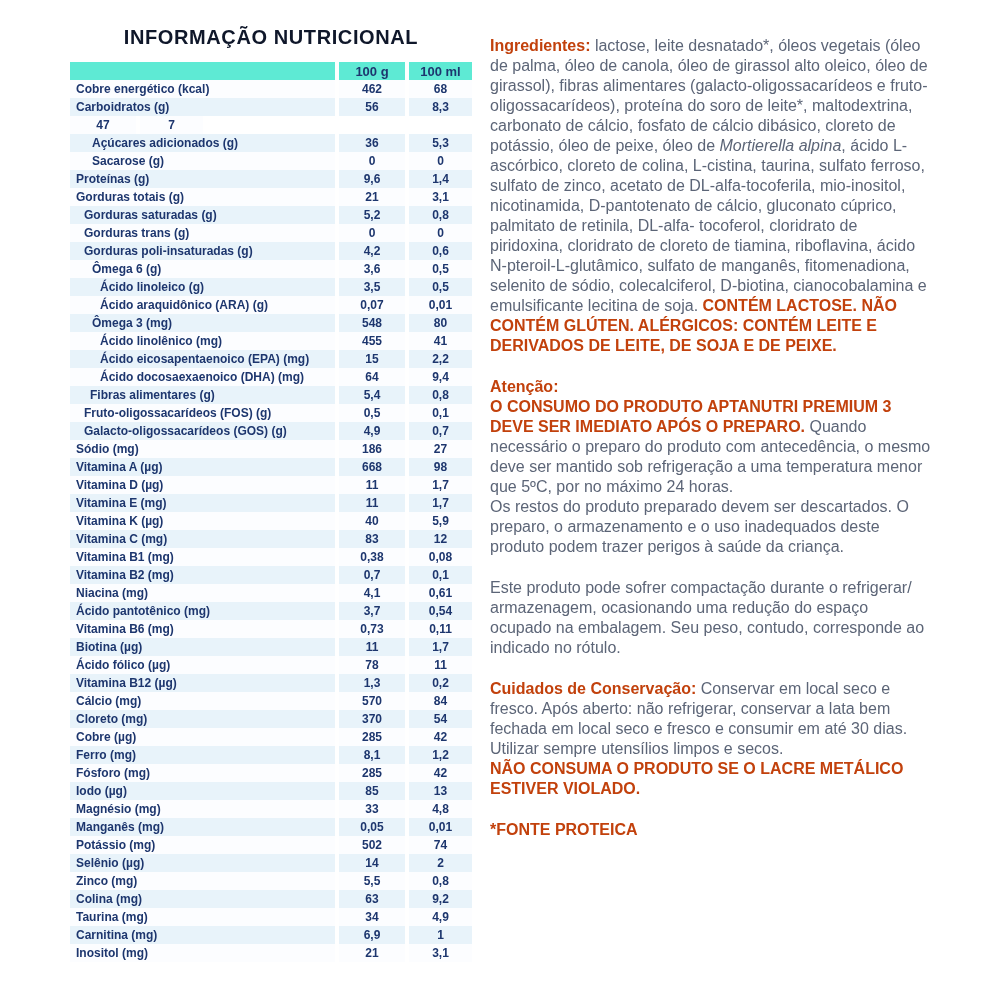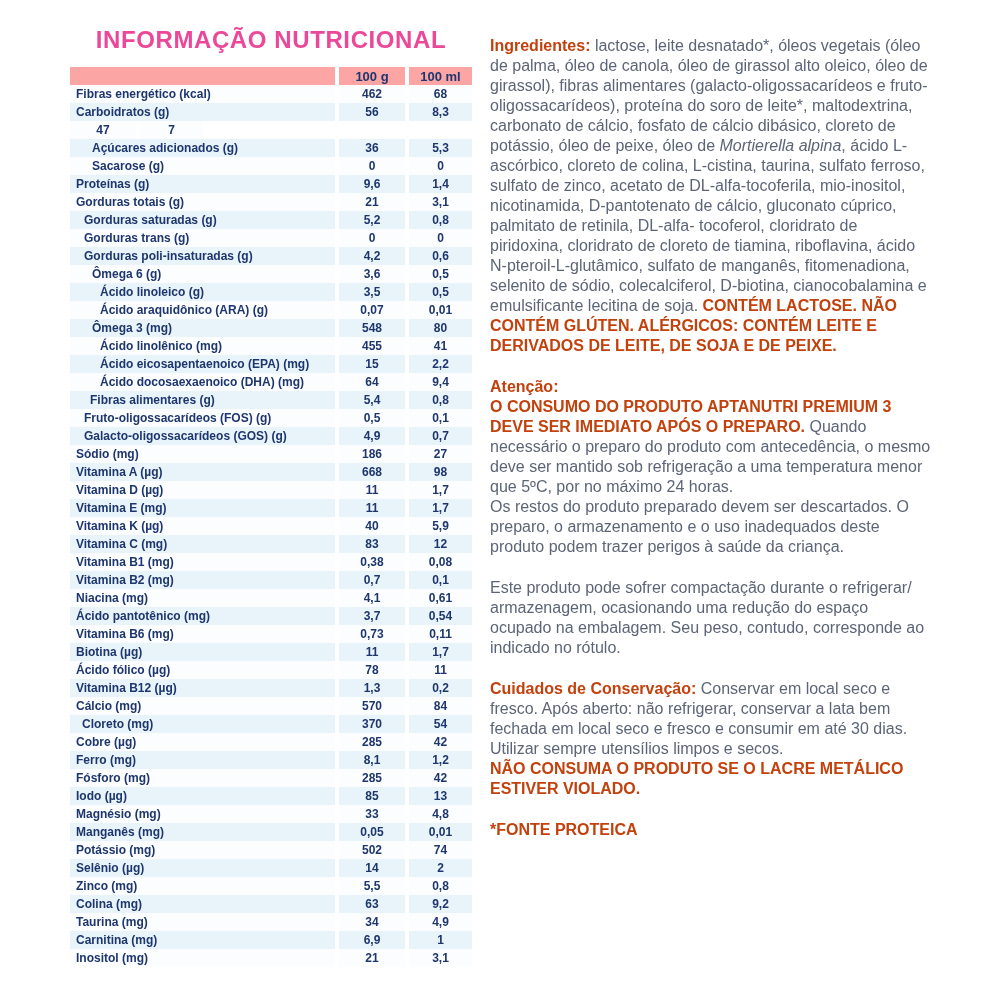--- a/index.html
+++ b/index.html
@@ -1,32 +1,32 @@
 <!DOCTYPE html>
 <html><head>
 <meta charset="utf-8">
 <style>
   html,body{margin:0;padding:0;background:#ffffff;}
   body{width:1000px;height:1000px;font-family:"Liberation Sans",sans-serif;}
   .page{position:relative;width:1000px;height:1000px;background:#ffffff;overflow:hidden;}
 
   
   .left{position:absolute;left:70px;top:26px;width:402px;}
-  .title{margin:0 0 13px 0;text-align:center;font-size:24px;font-weight:bold;
-         letter-spacing:0.6px;color:#ec4899;}
+  .title{margin:0 0 13px 0;text-align:center;font-size:20px;font-weight:bold;
+         letter-spacing:0.6px;color:#0f172a;}
   .ntable{width:402px;}
   .trow{display:flex;height:18px;align-items:center;}
   .cell{height:100%;display:flex;align-items:center;box-sizing:border-box;
         font-size:12px;font-weight:bold;color:#1d366e;white-space:nowrap;}
   .clabel{flex:0 0 265px;margin-right:4px;}
   .cval{flex:0 0 66px;margin-right:4px;justify-content:center;}
   .cval2{flex:0 0 63px;margin-right:0;justify-content:center;}
   .trow.white .cell{background:#fcfdff;}
   .trow.blue .cell{background:#e8f3fa;}
-  .trow.head .cell{background:#fca5a5;font-size:13px;}
+  .trow.head .cell{background:#5eead4;font-size:13px;}
 
   
   .right{position:absolute;left:490px;top:36px;width:442px;}
   .rtext{margin:0 0 21px 0;font-size:16px;line-height:20px;color:#5c6577;}
   .rtext .b{font-weight:bold;color:#c2410c;}
   .rtext .i{font-style:italic;}
 </style>
 </head>
 <body>
 
@@ -35,21 +35,21 @@
   <div class="left">
     <h1 class="title">INFORMAÇÃO NUTRICIONAL</h1>
     <div class="ntable">
       <div class="trow head">
         <div class="cell clabel"></div>
         <div class="cell cval">100 g</div>
         <div class="cell cval2">100 ml</div>
       </div>
       <div>
           <div class="trow white">
-            <div class="cell clabel" style="padding-left: 6px;">Fibras energético (kcal)</div>
+            <div class="cell clabel" style="padding-left: 6px;">Cobre energético (kcal)</div>
             <div class="cell cval">462</div>
             <div class="cell cval2">68</div>
           </div>
           <div class="trow blue">
             <div class="cell clabel" style="padding-left: 6px;">Carboidratos (g)</div>
             <div class="cell cval">56</div>
             <div class="cell cval2">8,3</div>
           </div>
           <div class="trow white">
             <div class="cell cval">47</div>
@@ -209,21 +209,21 @@
             <div class="cell clabel" style="padding-left: 6px;">Vitamina B12 (µg)</div>
             <div class="cell cval">1,3</div>
             <div class="cell cval2">0,2</div>
           </div>
           <div class="trow white">
             <div class="cell clabel" style="padding-left: 6px;">Cálcio (mg)</div>
             <div class="cell cval">570</div>
             <div class="cell cval2">84</div>
           </div>
           <div class="trow blue">
-            <div class="cell clabel" style="padding-left: 12px;">Cloreto (mg)</div>
+            <div class="cell clabel" style="padding-left: 6px;">Cloreto (mg)</div>
             <div class="cell cval">370</div>
             <div class="cell cval2">54</div>
           </div>
           <div class="trow white">
             <div class="cell clabel" style="padding-left: 6px;">Cobre (µg)</div>
             <div class="cell cval">285</div>
             <div class="cell cval2">42</div>
           </div>
           <div class="trow blue">
             <div class="cell clabel" style="padding-left: 6px;">Ferro (mg)</div>

